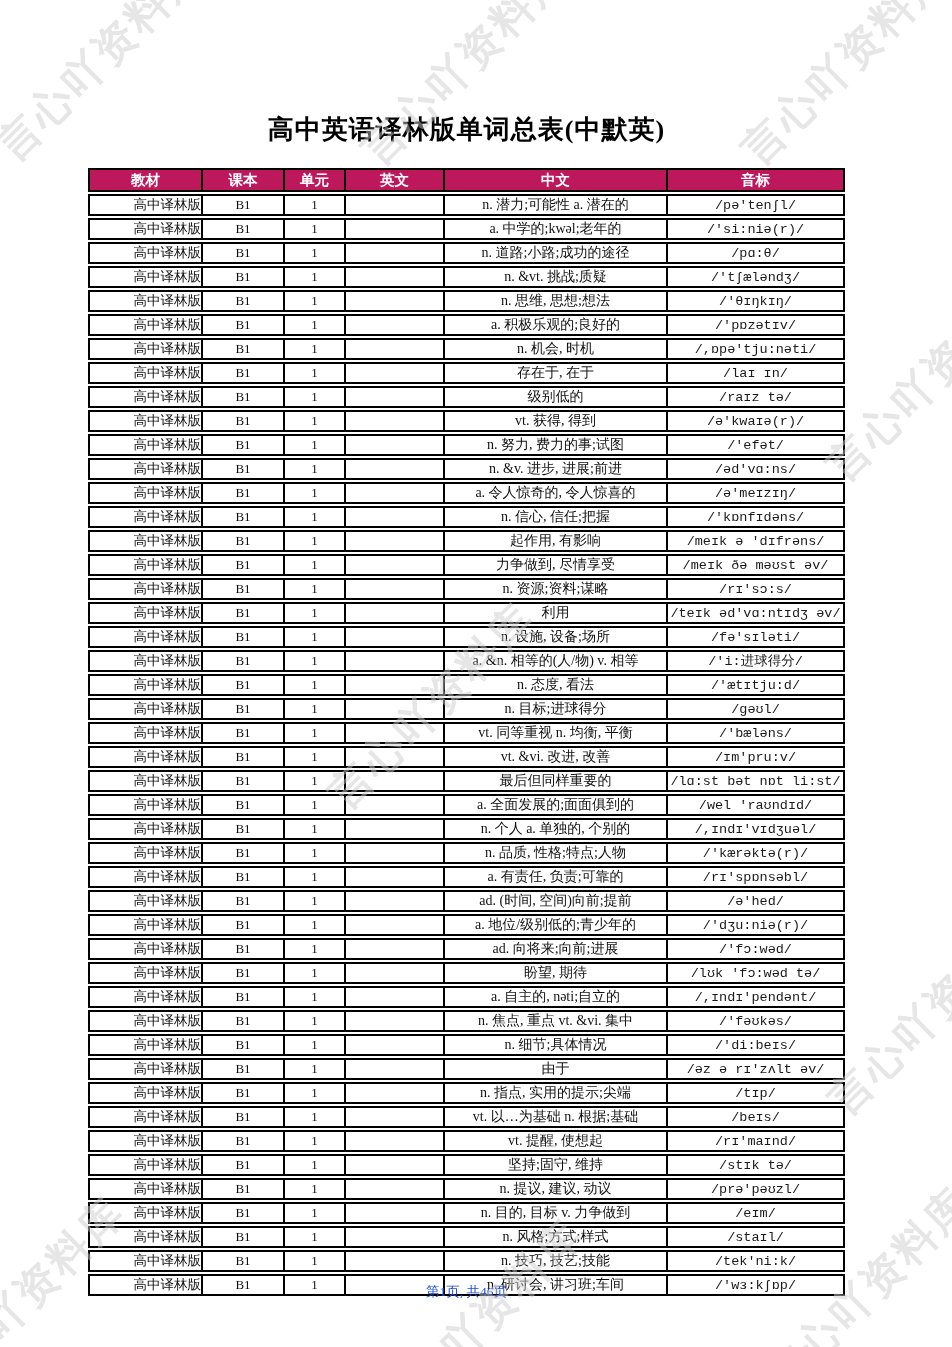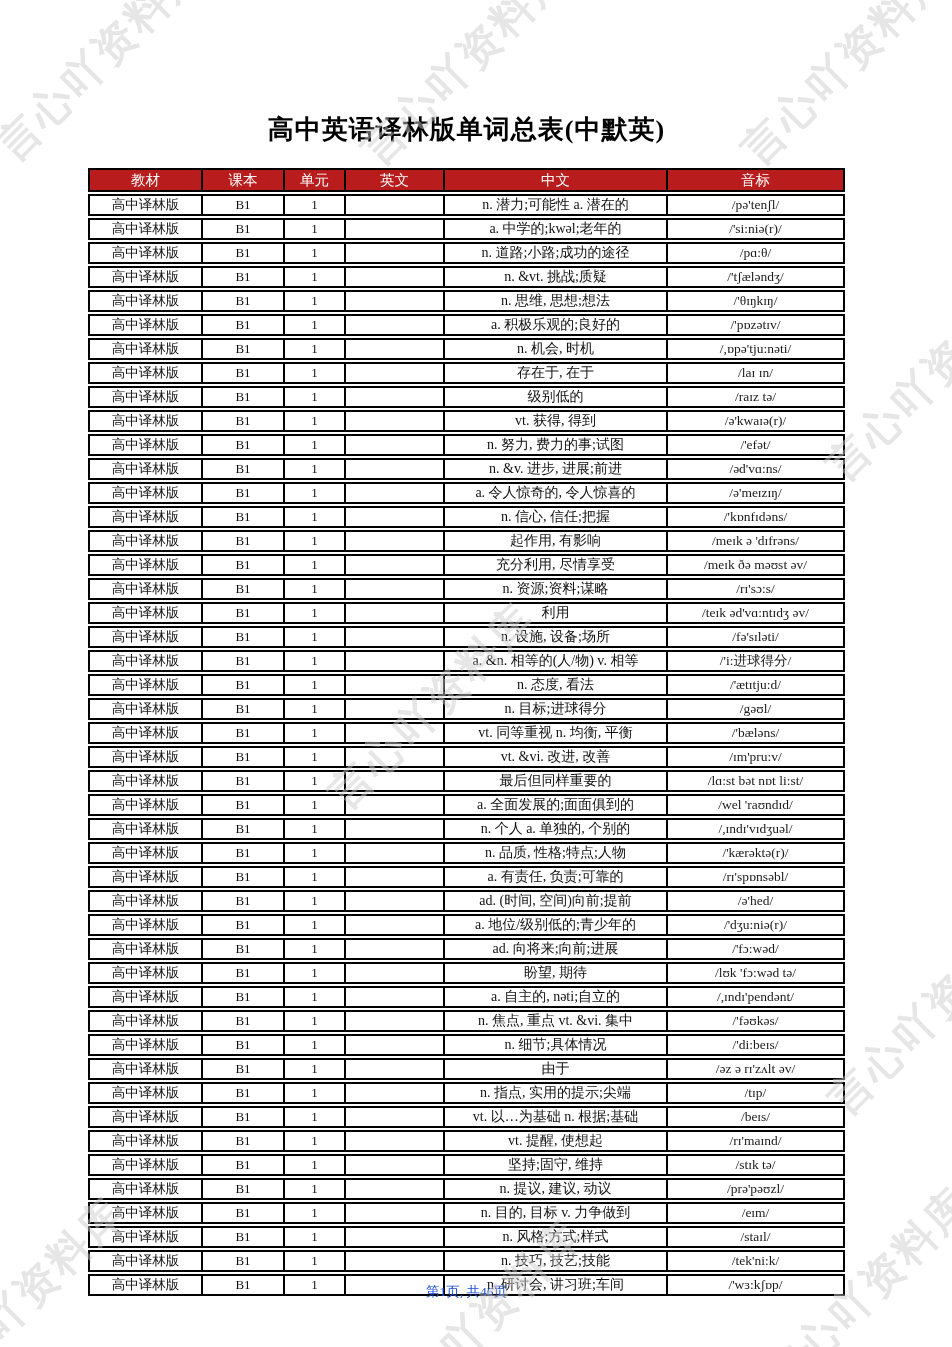--- a/index.html
+++ b/index.html
@@ -21,29 +21,29 @@
     table-layout:fixed;
   }
   .vtable th, .vtable td {
     padding:0; margin:0;
     border-top:2px solid #000; border-bottom:2px solid #000; border-right:2px solid #000;
     text-align:center; vertical-align:middle;
     overflow:hidden; white-space:nowrap;
   }
   .vtable th:first-child, .vtable td:first-child { border-left:2px solid #000; }
   .vtable th {
-    background:#b91c1c; color:#ffffff;
-    font-size:14.5px; font-weight:normal; height:20px;
+    background:#be185d; color:#ffffff;
+    font-size:14.5px; font-weight:bold; height:20px;
     font-family:"Liberation Serif","DejaVu Serif",serif;
   }
   .vtable td { height:17.2px; font-size:14px; color:#111; background:#fff; }
-  .vtable td.c0 { font-size:13.5px; }
+  .vtable td.c0 { font-size:13.5px;text-align:right; }
   .vtable td.c1, .vtable td.c2 { font-size:13px; }
   .vtable td.c4 { font-size:14px; }
-  .vtable td.c5 { font-family:Liberation Serif, serif; font-size:13.5px; color:#1a1a1a; }
+  .vtable td.c5 { font-family:Liberation Mono, monospace; font-size:13.5px; color:#1a1a1a; }
   .footer {
     position:absolute; top:1283px; left:88px; width:757px;
     text-align:center; font-size:13.5px; color:#1d4ed8;
   }
   .wm {
     position:absolute;
     font-size:42px; font-weight:bold; letter-spacing:3px;
     color:#cbcbcb; opacity:0.48;
     transform:translate(-50%,-50%) rotate(-45deg);
     white-space:nowrap; pointer-events:none; z-index:5;
@@ -202,21 +202,21 @@
         <td class="c2">1</td>
         <td class="c3"></td>
         <td class="c4">起作用, 有影响</td>
         <td class="c5">/meɪk ə 'dɪfrəns/</td>
       </tr>
       <tr>
         <td class="c0">高中译林版</td>
         <td class="c1">B1</td>
         <td class="c2">1</td>
         <td class="c3"></td>
-        <td class="c4">充分利用, 尽情享受</td>
+        <td class="c4">力争做到, 尽情享受</td>
         <td class="c5">/meɪk ðə məʊst əv/</td>
       </tr>
       <tr>
         <td class="c0">高中译林版</td>
         <td class="c1">B1</td>
         <td class="c2">1</td>
         <td class="c3"></td>
         <td class="c4">n. 资源;资料;谋略</td>
         <td class="c5">/rɪ'sɔ:s/</td>
       </tr>

